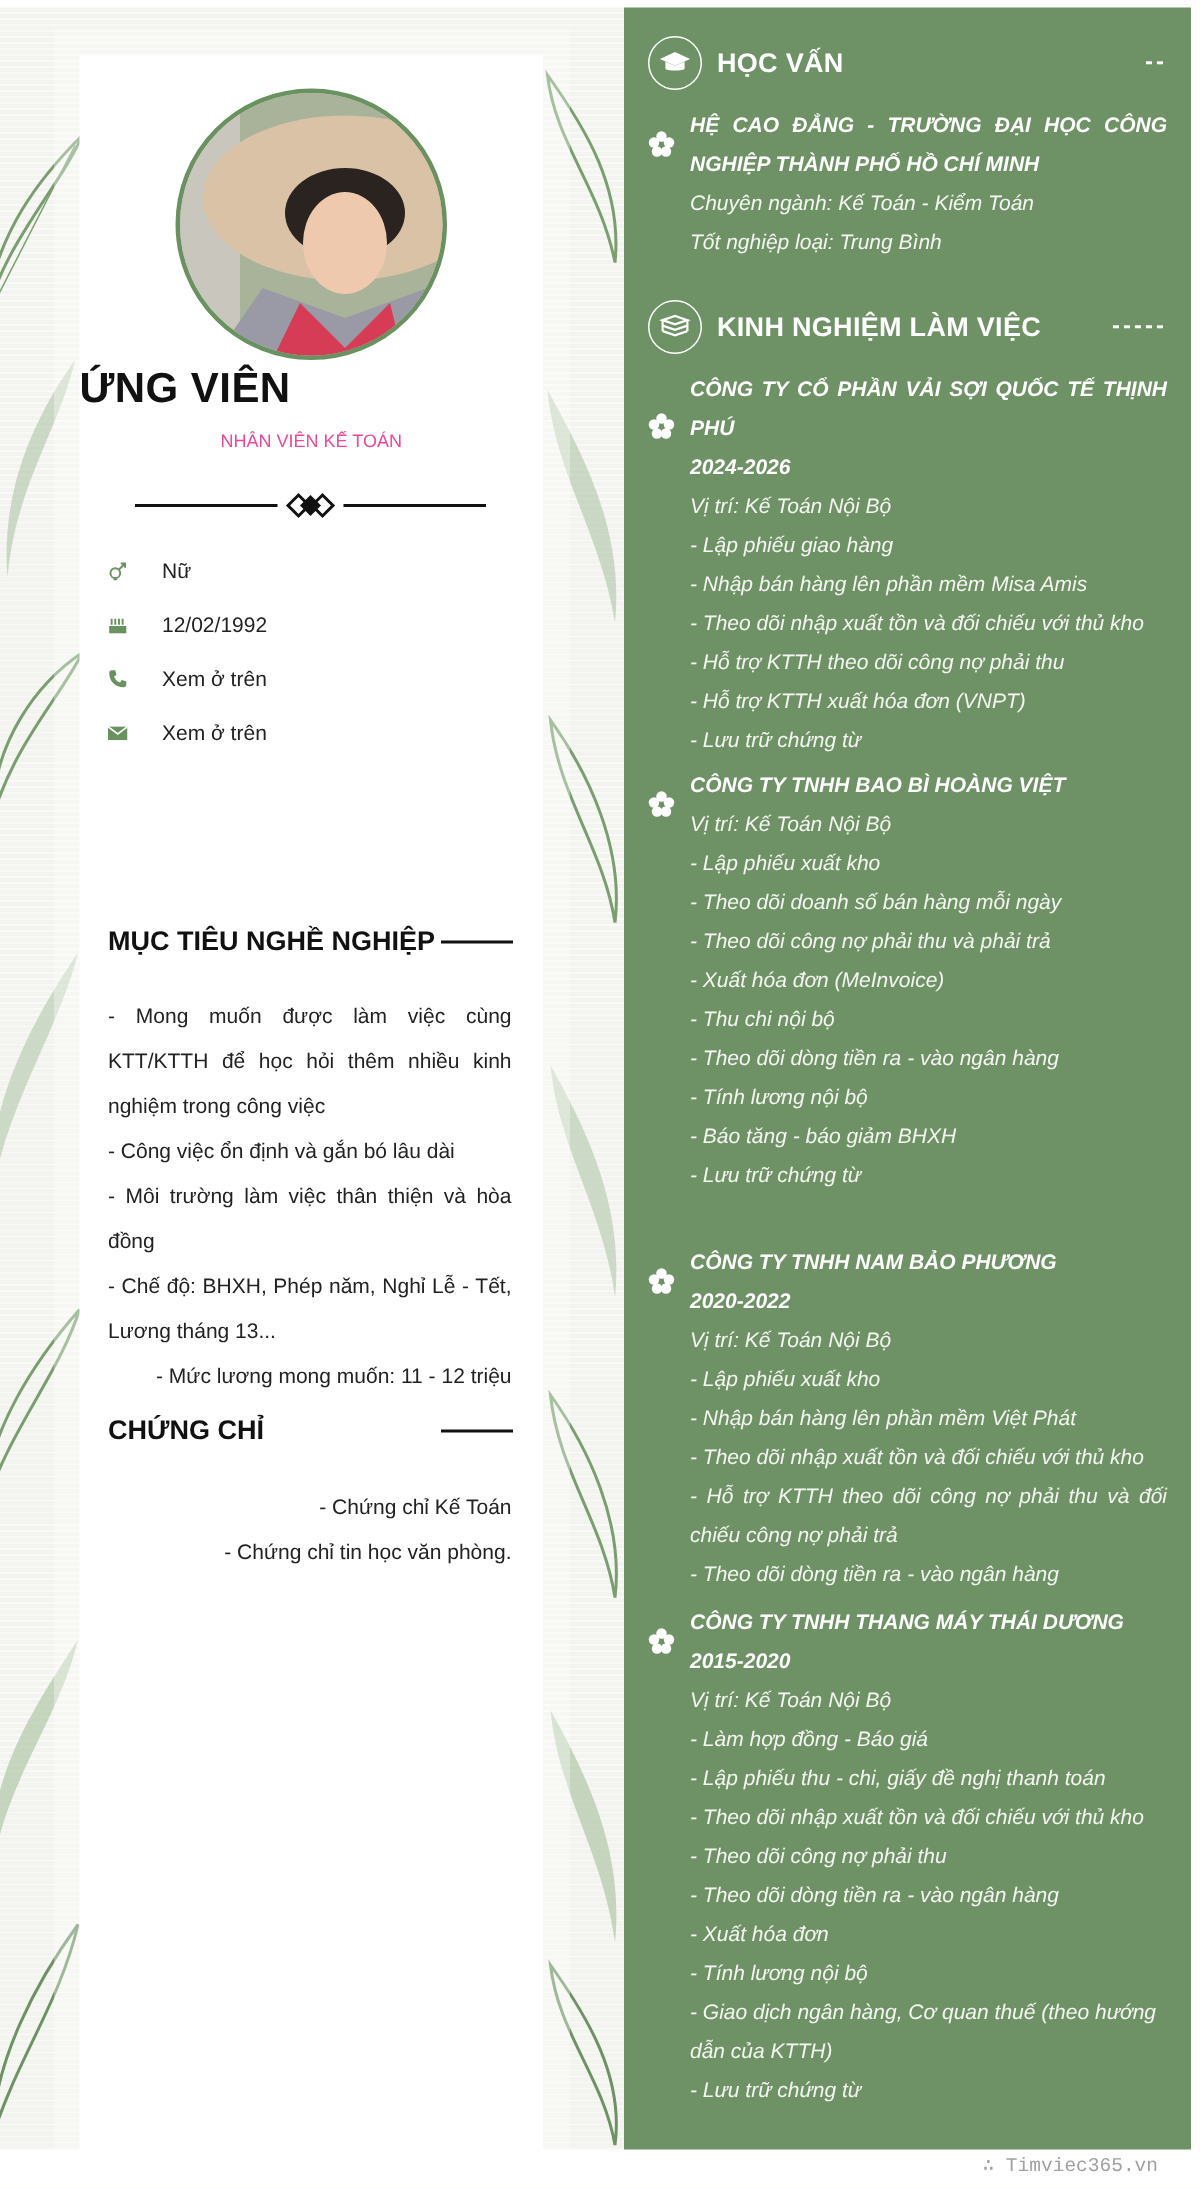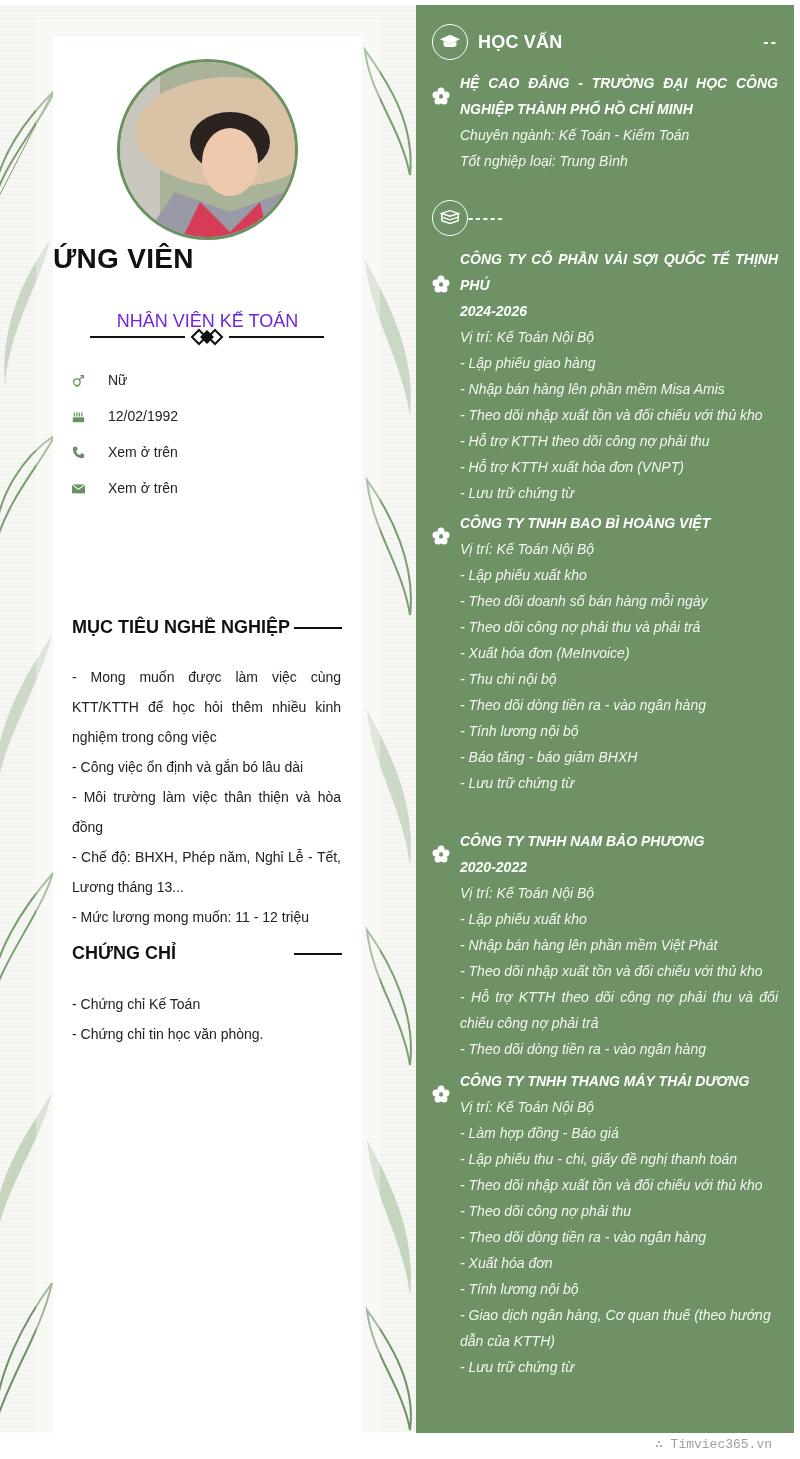--- a/index.html
+++ b/index.html
@@ -26,21 +26,21 @@
     background: rgba(255,255,255,0.35);
   }
 
   
   .avatar {
     position: absolute; left: 117px; top: 54px; width: 181px; height: 181px;
     border-radius: 50%; border: 3px solid #6a9160; overflow: hidden;
     background: #c8c4b8;
   }
   .name { position: absolute; left: 53px; width: 309px; top: 238px; text-align: left; font-size: 28px; font-weight: bold; color: #111; letter-spacing: 0.3px; }
-  .job { position: absolute; left: 53px; width: 309px; top: 282px; text-align: center; font-size: 18px; color: #6d28d9; margin-top: 24px; }
+  .job { position: absolute; left: 53px; width: 309px; top: 282px; text-align: center; font-size: 12px; color: #ec4899; }
 
   .divider { position: absolute; top: 322px; left: 90px; width: 234px; height: 20px; }
   .divider .line { position: absolute; top: 9px; height: 2px; background: #111; width: 95px; }
   .divider .l1 { left: 0; }
   .divider .l2 { right: 0; }
   .divider .orn { position: absolute; left: 100px; top: 0; width: 34px; height: 20px; }
 
   .info { position: absolute; left: 72px; top: 362px; width: 270px; }
   .info-row { display: flex; align-items: flex-start; margin-bottom: 10px; font-size: 14px; line-height: 26px; color: #222; }
   .info-row .ic { width: 36px; flex: 0 0 36px; height: 26px; display: flex; align-items: center; color: #6a9160; }
@@ -196,28 +196,28 @@
 
   <div class="sec-title" style="top:612px">
     <span>MỤC TIÊU NGHỀ NGHIỆP</span>
     <span class="rule"></span>
   </div>
   <div class="para" style="top:657px">
     <p>- Mong muốn được làm việc cùng KTT/KTTH để học hỏi thêm nhiều kinh nghiệm trong công việc</p>
     <p style="text-align:left">-  Công việc ổn định và gắn bó lâu dài</p>
     <p>- Môi trường làm việc thân thiện và hòa đồng</p>
     <p>- Chế độ: BHXH, Phép năm, Nghỉ Lễ - Tết, Lương tháng 13...</p>
-    <p style="text-align:left">- Mức lương mong muốn: 11 - 12 triệu</p>
+    <p style="text-align:right">- Mức lương mong muốn: 11 - 12 triệu</p>
   </div>
 
   <div class="sec-title" style="top:938px">
     <span>CHỨNG CHỈ</span>
     <span class="rule"></span>
   </div>
-  <div class="para" style="top:984px;text-align:left">
+  <div class="para" style="top:984px;text-align:right">
     <p>- Chứng chỉ Kế Toán</p>
     <p>- Chứng chỉ tin học văn phòng.</p>
   </div>
 
   <div class="right">
 
     <div class="r-head" style="top:19px">
       <span class="circle">
         <svg viewBox="0 0 24 24">
             <path d="M1 9 L12 4 L23 9 L12 14 Z" fill="#ffffff"></path>
@@ -250,20 +250,21 @@
       <span class="circle">
         <svg viewBox="0 0 24 24">
             <g fill="none" stroke="#ffffff" stroke-width="1.6">
               <path d="M3 7 L12 4 L21 7 L12 10 Z"></path>
               <path d="M3 11 L12 14 L21 11"></path>
               <path d="M3 15 L12 18 L21 15"></path>
               <path d="M3 7 V15 M21 7 V15"></path>
             </g>
           </svg>
       </span>
+      <span class="title">KINH NGHIỆM LÀM VIỆC</span>
       <span class="dash">-----</span>
     </div>
 
     <div class="entry" style="top:241px">
       <svg class="flower" style="top:29px" viewBox="0 0 18 18">
           <g fill="#ffffff">
             <circle cx="9" cy="4" r="3.5"></circle>
             <circle cx="14" cy="8" r="3.5"></circle>
             <circle cx="12" cy="14" r="3.5"></circle>
             <circle cx="6" cy="14" r="3.5"></circle>
@@ -339,20 +340,21 @@
             <circle cx="9" cy="4" r="3.5"></circle>
             <circle cx="14" cy="8" r="3.5"></circle>
             <circle cx="12" cy="14" r="3.5"></circle>
             <circle cx="6" cy="14" r="3.5"></circle>
             <circle cx="4" cy="8" r="3.5"></circle>
           </g>
           <circle cx="9" cy="9.5" r="1.5" fill="#6e9265"></circle>
         </svg>
       <div class="body">
         <div class="org">CÔNG TY TNHH THANG MÁY THÁI DƯƠNG</div>
+        <div class="period">2015-2020</div>
         <div class="line">Vị trí: Kế Toán Nội Bộ</div>
         <div class="line">- Làm hợp đồng - Báo giá</div>
         <div class="line">- Lập phiếu thu - chi, giấy đề nghị thanh toán</div>
         <div class="line">- Theo dõi nhập xuất tồn và đối chiếu với thủ kho</div>
         <div class="line">- Theo dõi công nợ phải thu</div>
         <div class="line">- Theo dõi dòng tiền ra - vào ngân hàng</div>
         <div class="line">- Xuất hóa đơn</div>
         <div class="line">- Tính lương nội bộ</div>
         <div class="line">- Giao dịch ngân hàng, Cơ quan thuế (theo hướng dẫn của KTTH)</div>
         <div class="line">- Lưu trữ chứng từ</div>

